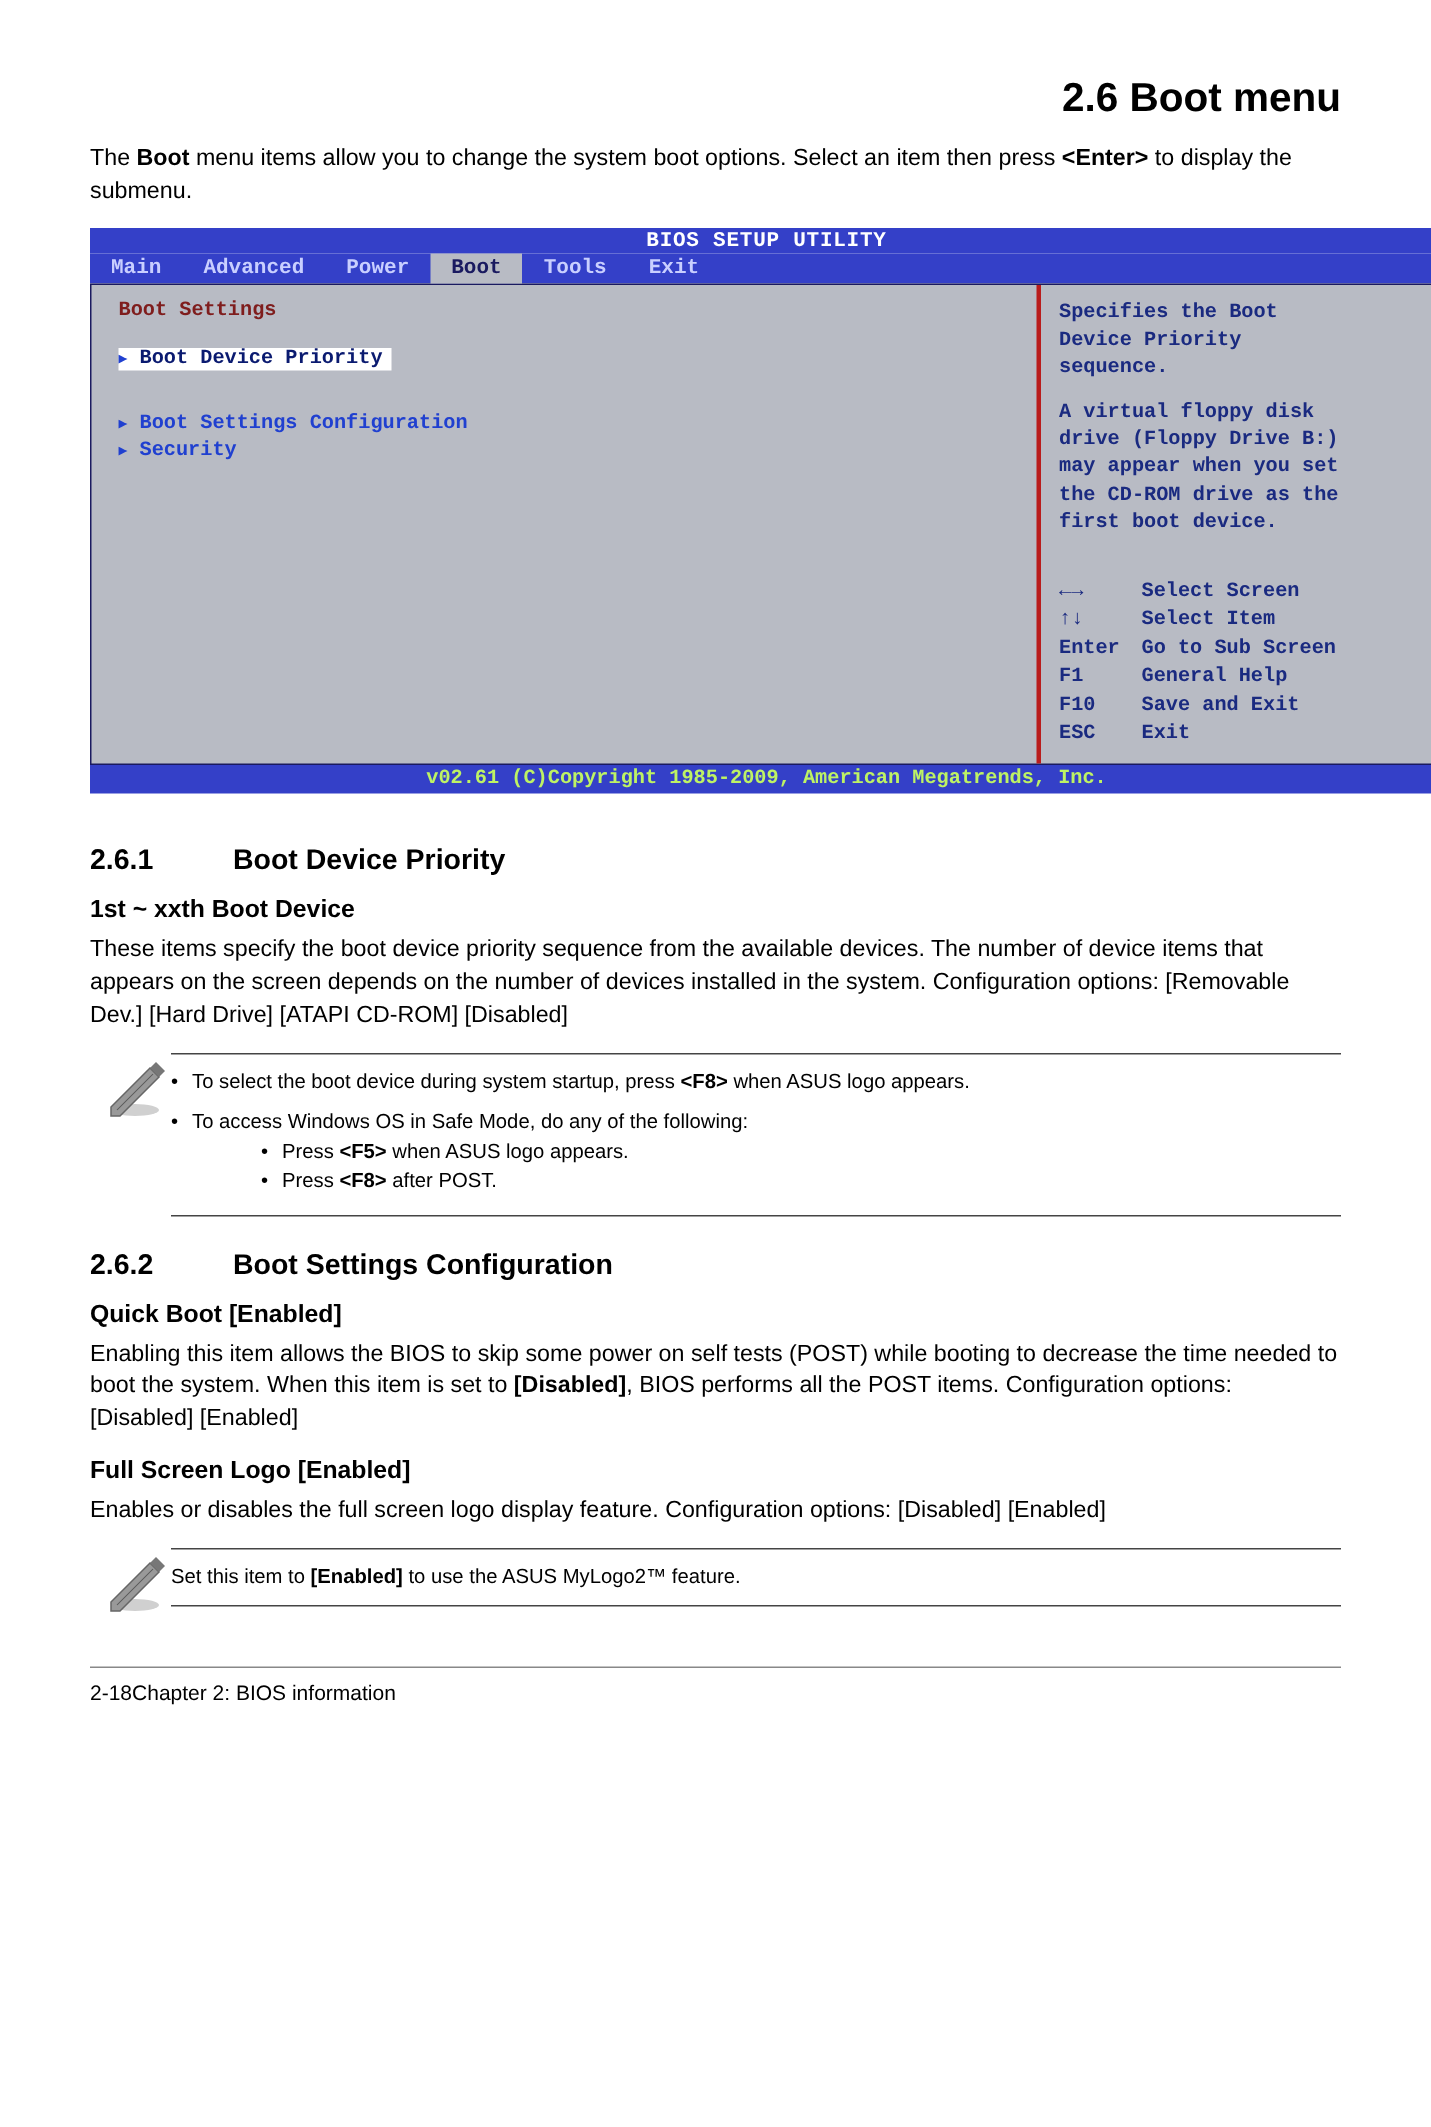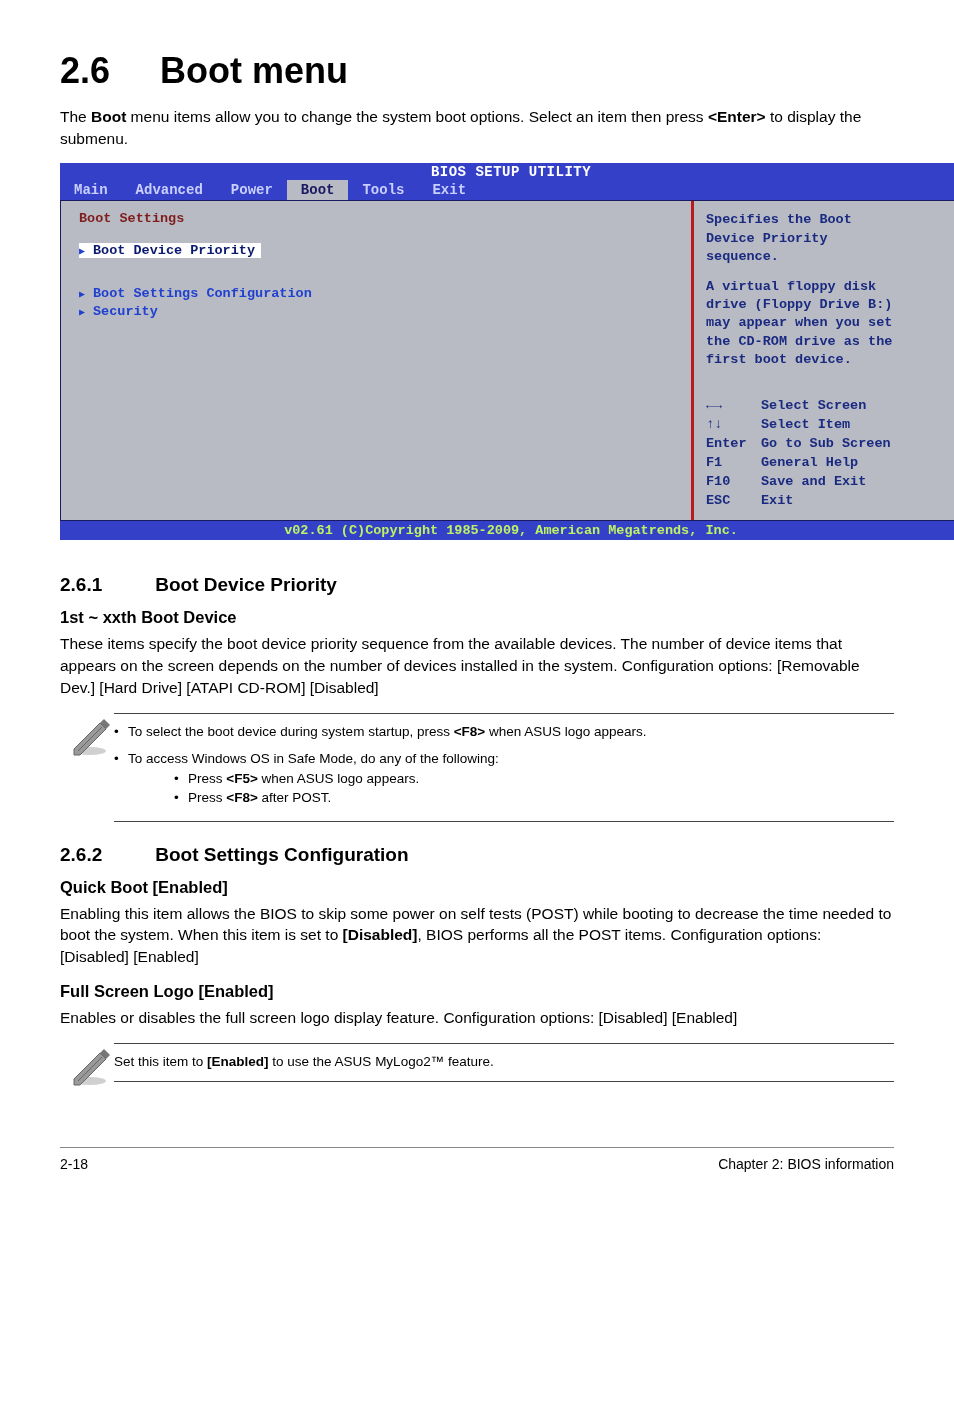--- a/index.html
+++ b/index.html
@@ -8,23 +8,24 @@
       box-sizing: border-box;
     }
     body {
       font-family: Arial, Helvetica, sans-serif;
       background: #fff;
       width: 954px;
       padding: 50px 60px;
       color: #000;
     }
     .section-title {
-      font-size: 36px;
+      font-size: 27px;
       font-weight: bold;
       margin-bottom: 14px;
+      text-align: right;
     }
     .section-num {
       display: inline-block;
       width: 90px;
     }
     .body-text {
       font-size: 15.5px;
       line-height: 1.4;
       margin-bottom: 14px;
     }
@@ -180,24 +181,24 @@
       padding-left: 60px;
       position: relative;
     }
     .note-content ul ul li::before {
       content: "•";
       position: absolute;
       left: 46px;
     }
     .footer-line {
       border-top: 1px solid #888;
-      margin-top: 60px;
+      margin-top: 35px;
       padding-top: 8px;
       display: flex;
-      justify-content: space-between;
+      justify-content: flex-start;
       font-size: 14px;
     }
   </style>
 </head>
 <body>
 
 <h1 class="section-title">
   <span class="section-num">2.6</span>
   <span>Boot menu</span>
 </h1>

